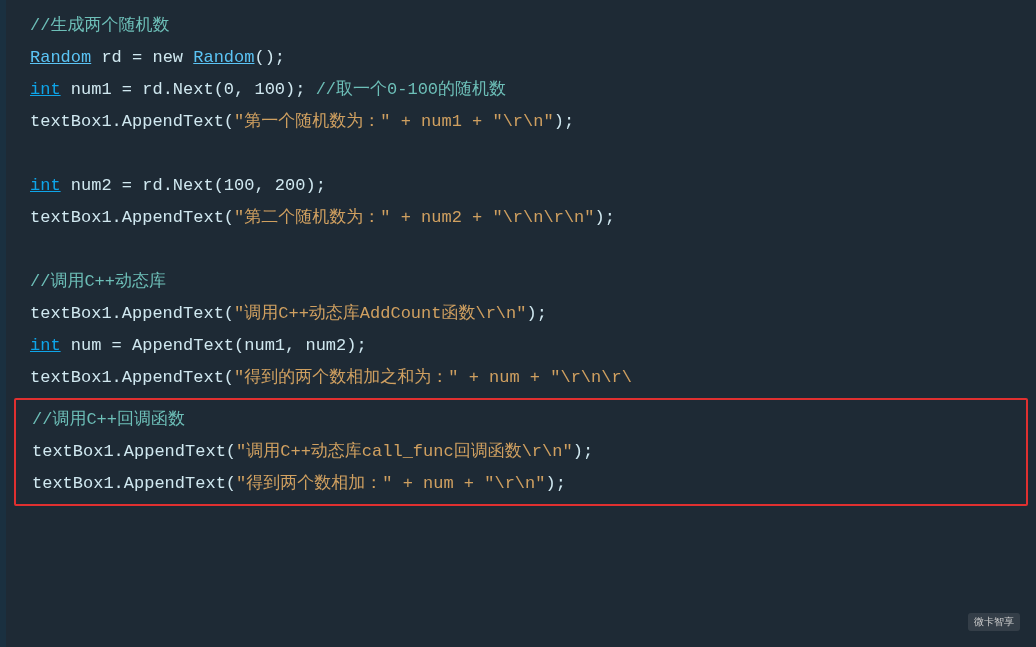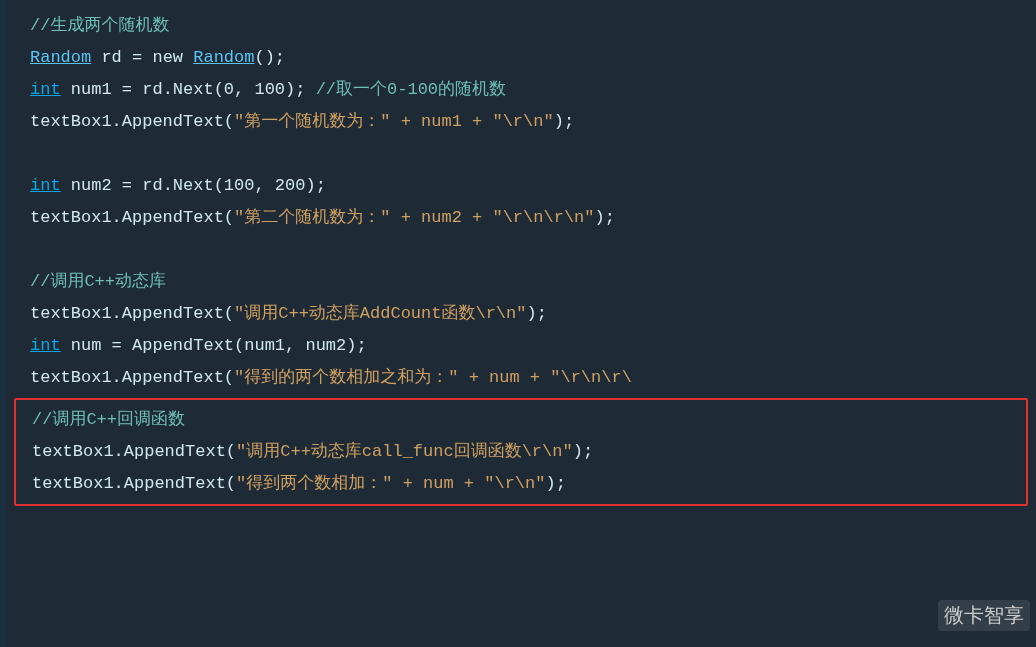--- a/index.html
+++ b/index.html
@@ -55,23 +55,23 @@
       border-radius: 2px;
     }
 
     .highlighted-block .code-line {
       padding: 2px 8px;
     }
 
     .watermark {
       position: absolute;
       bottom: 16px;
-      right: 6px;
+      right: 16px;
       color: #cccccc;
-      font-size: 20px;
+      font-size: 10px;
       font-family: sans-serif;
       background-color: rgba(180,180,180,0.15);
       padding: 2px 6px;
       border-radius: 3px;
     }
 
     .code-block-normal {
       padding: 0 8px 0 20px;
     }
   </style>

